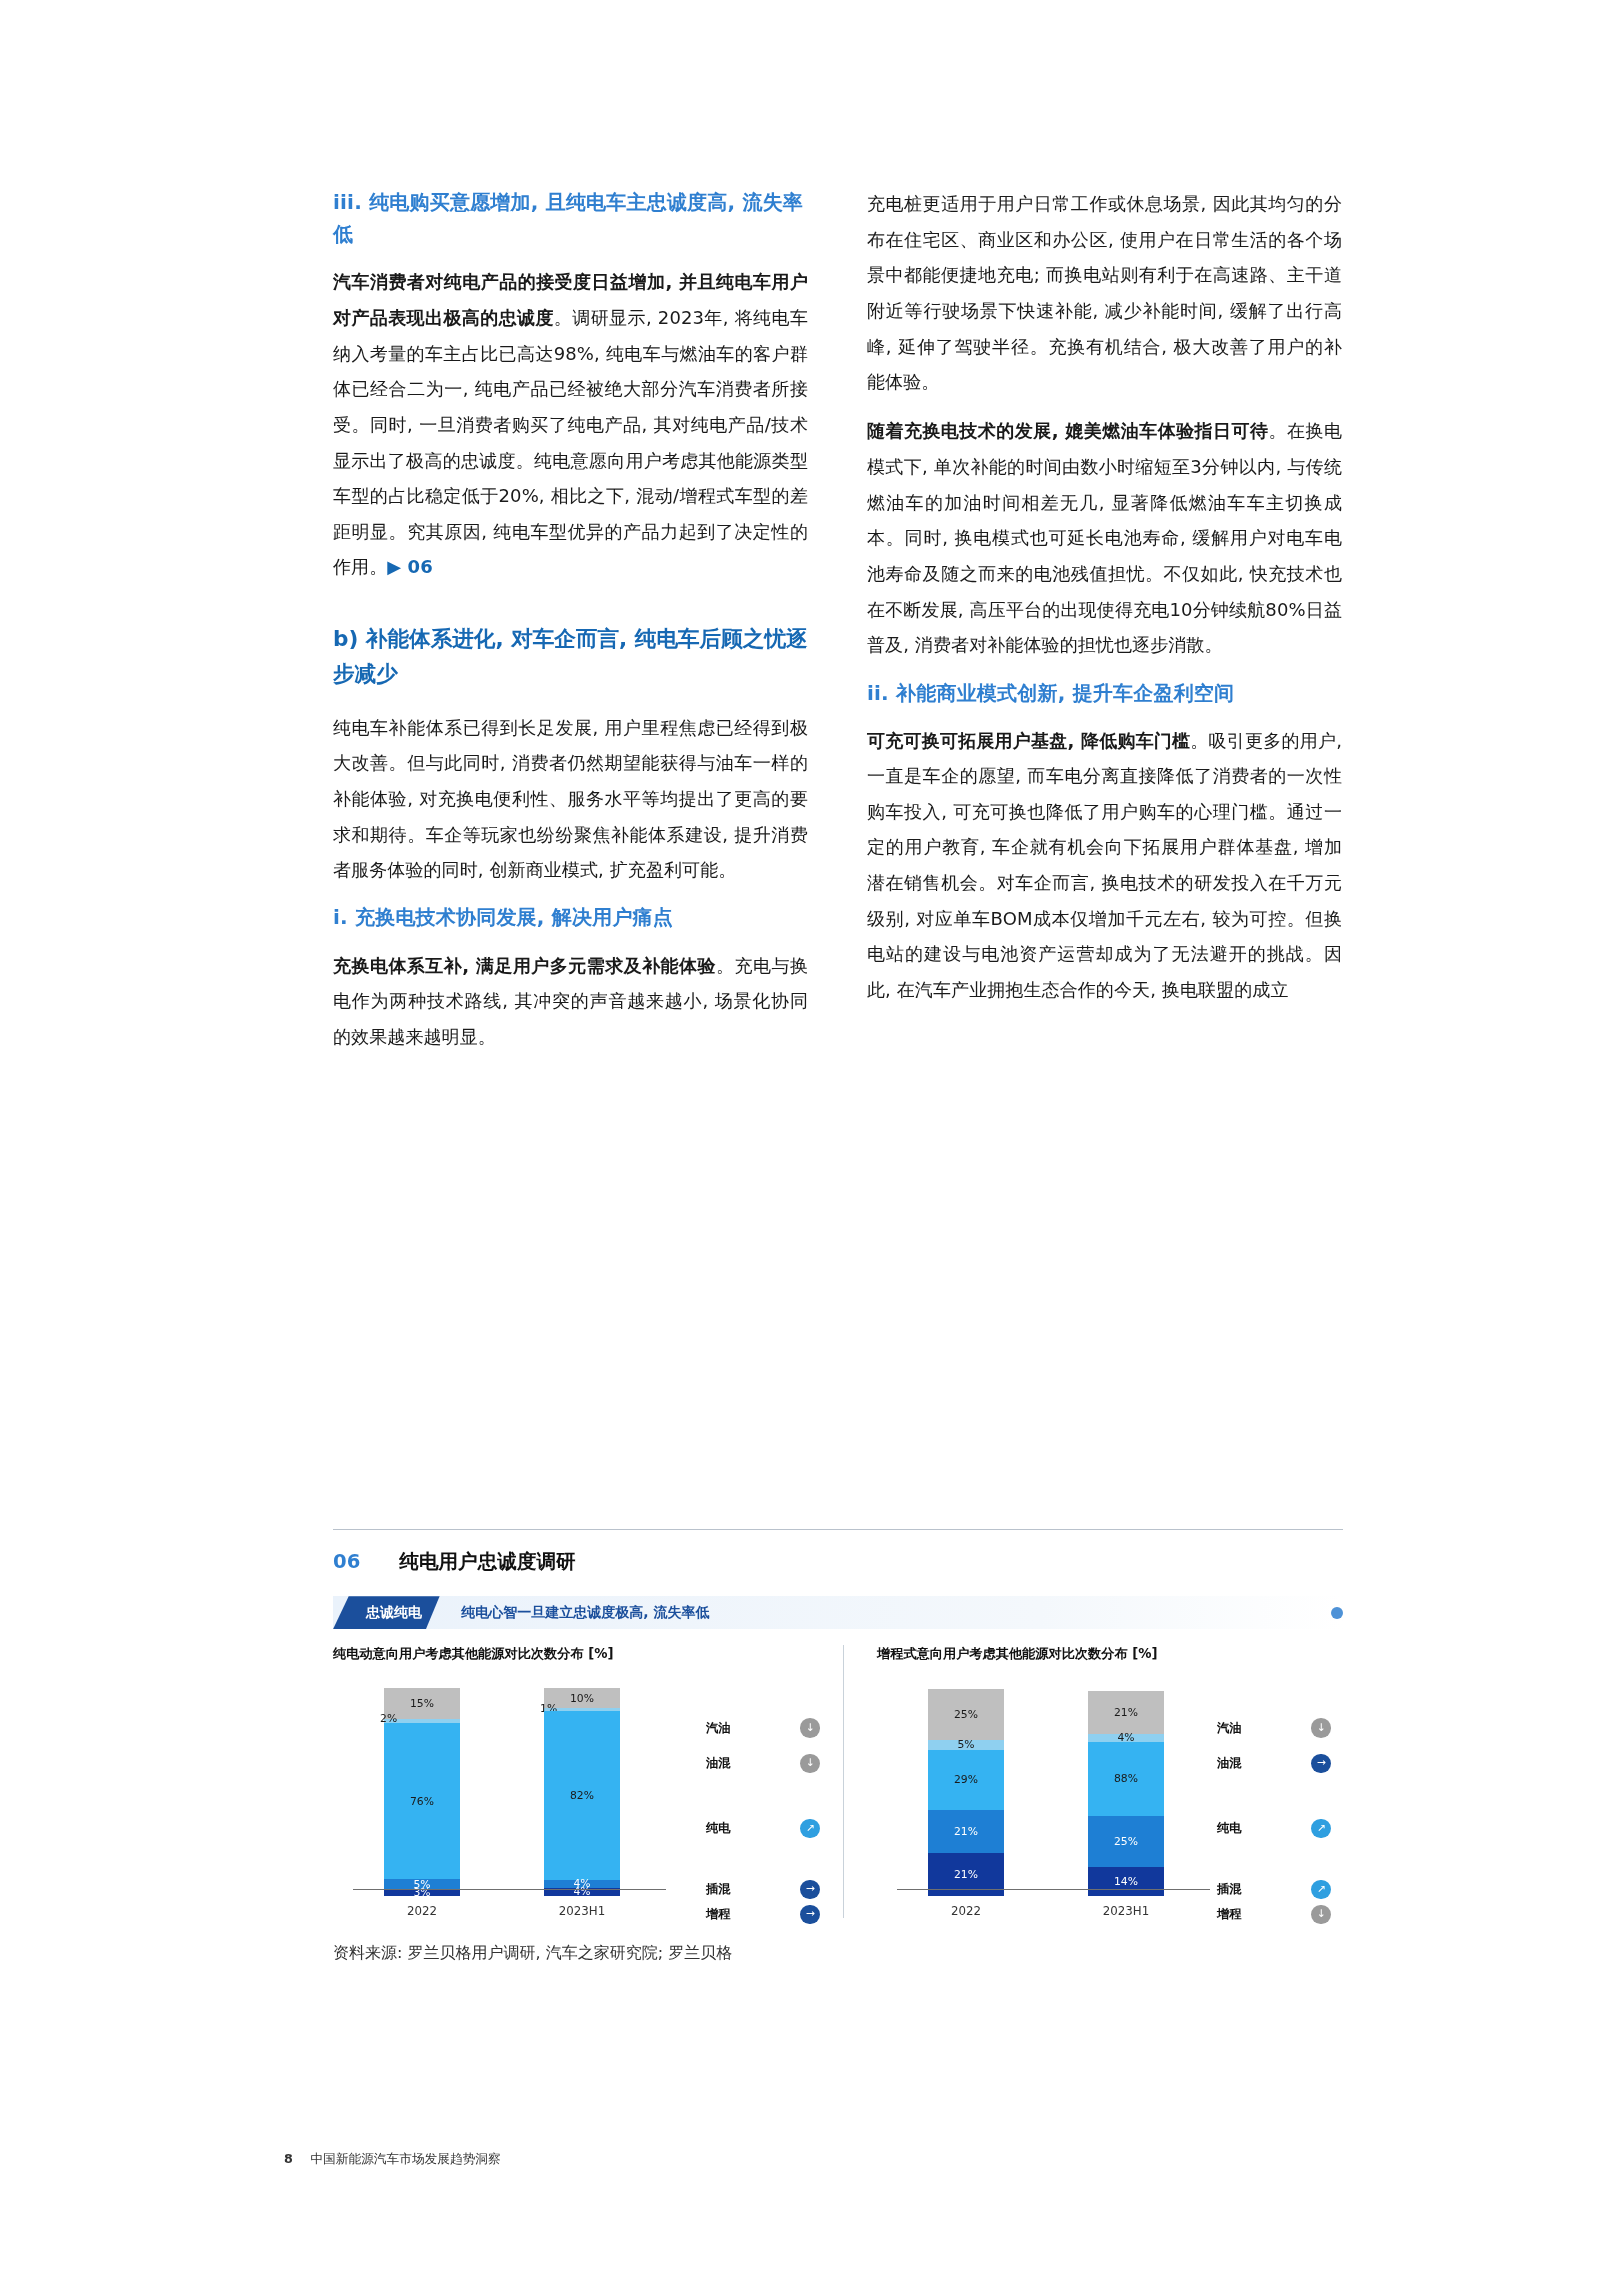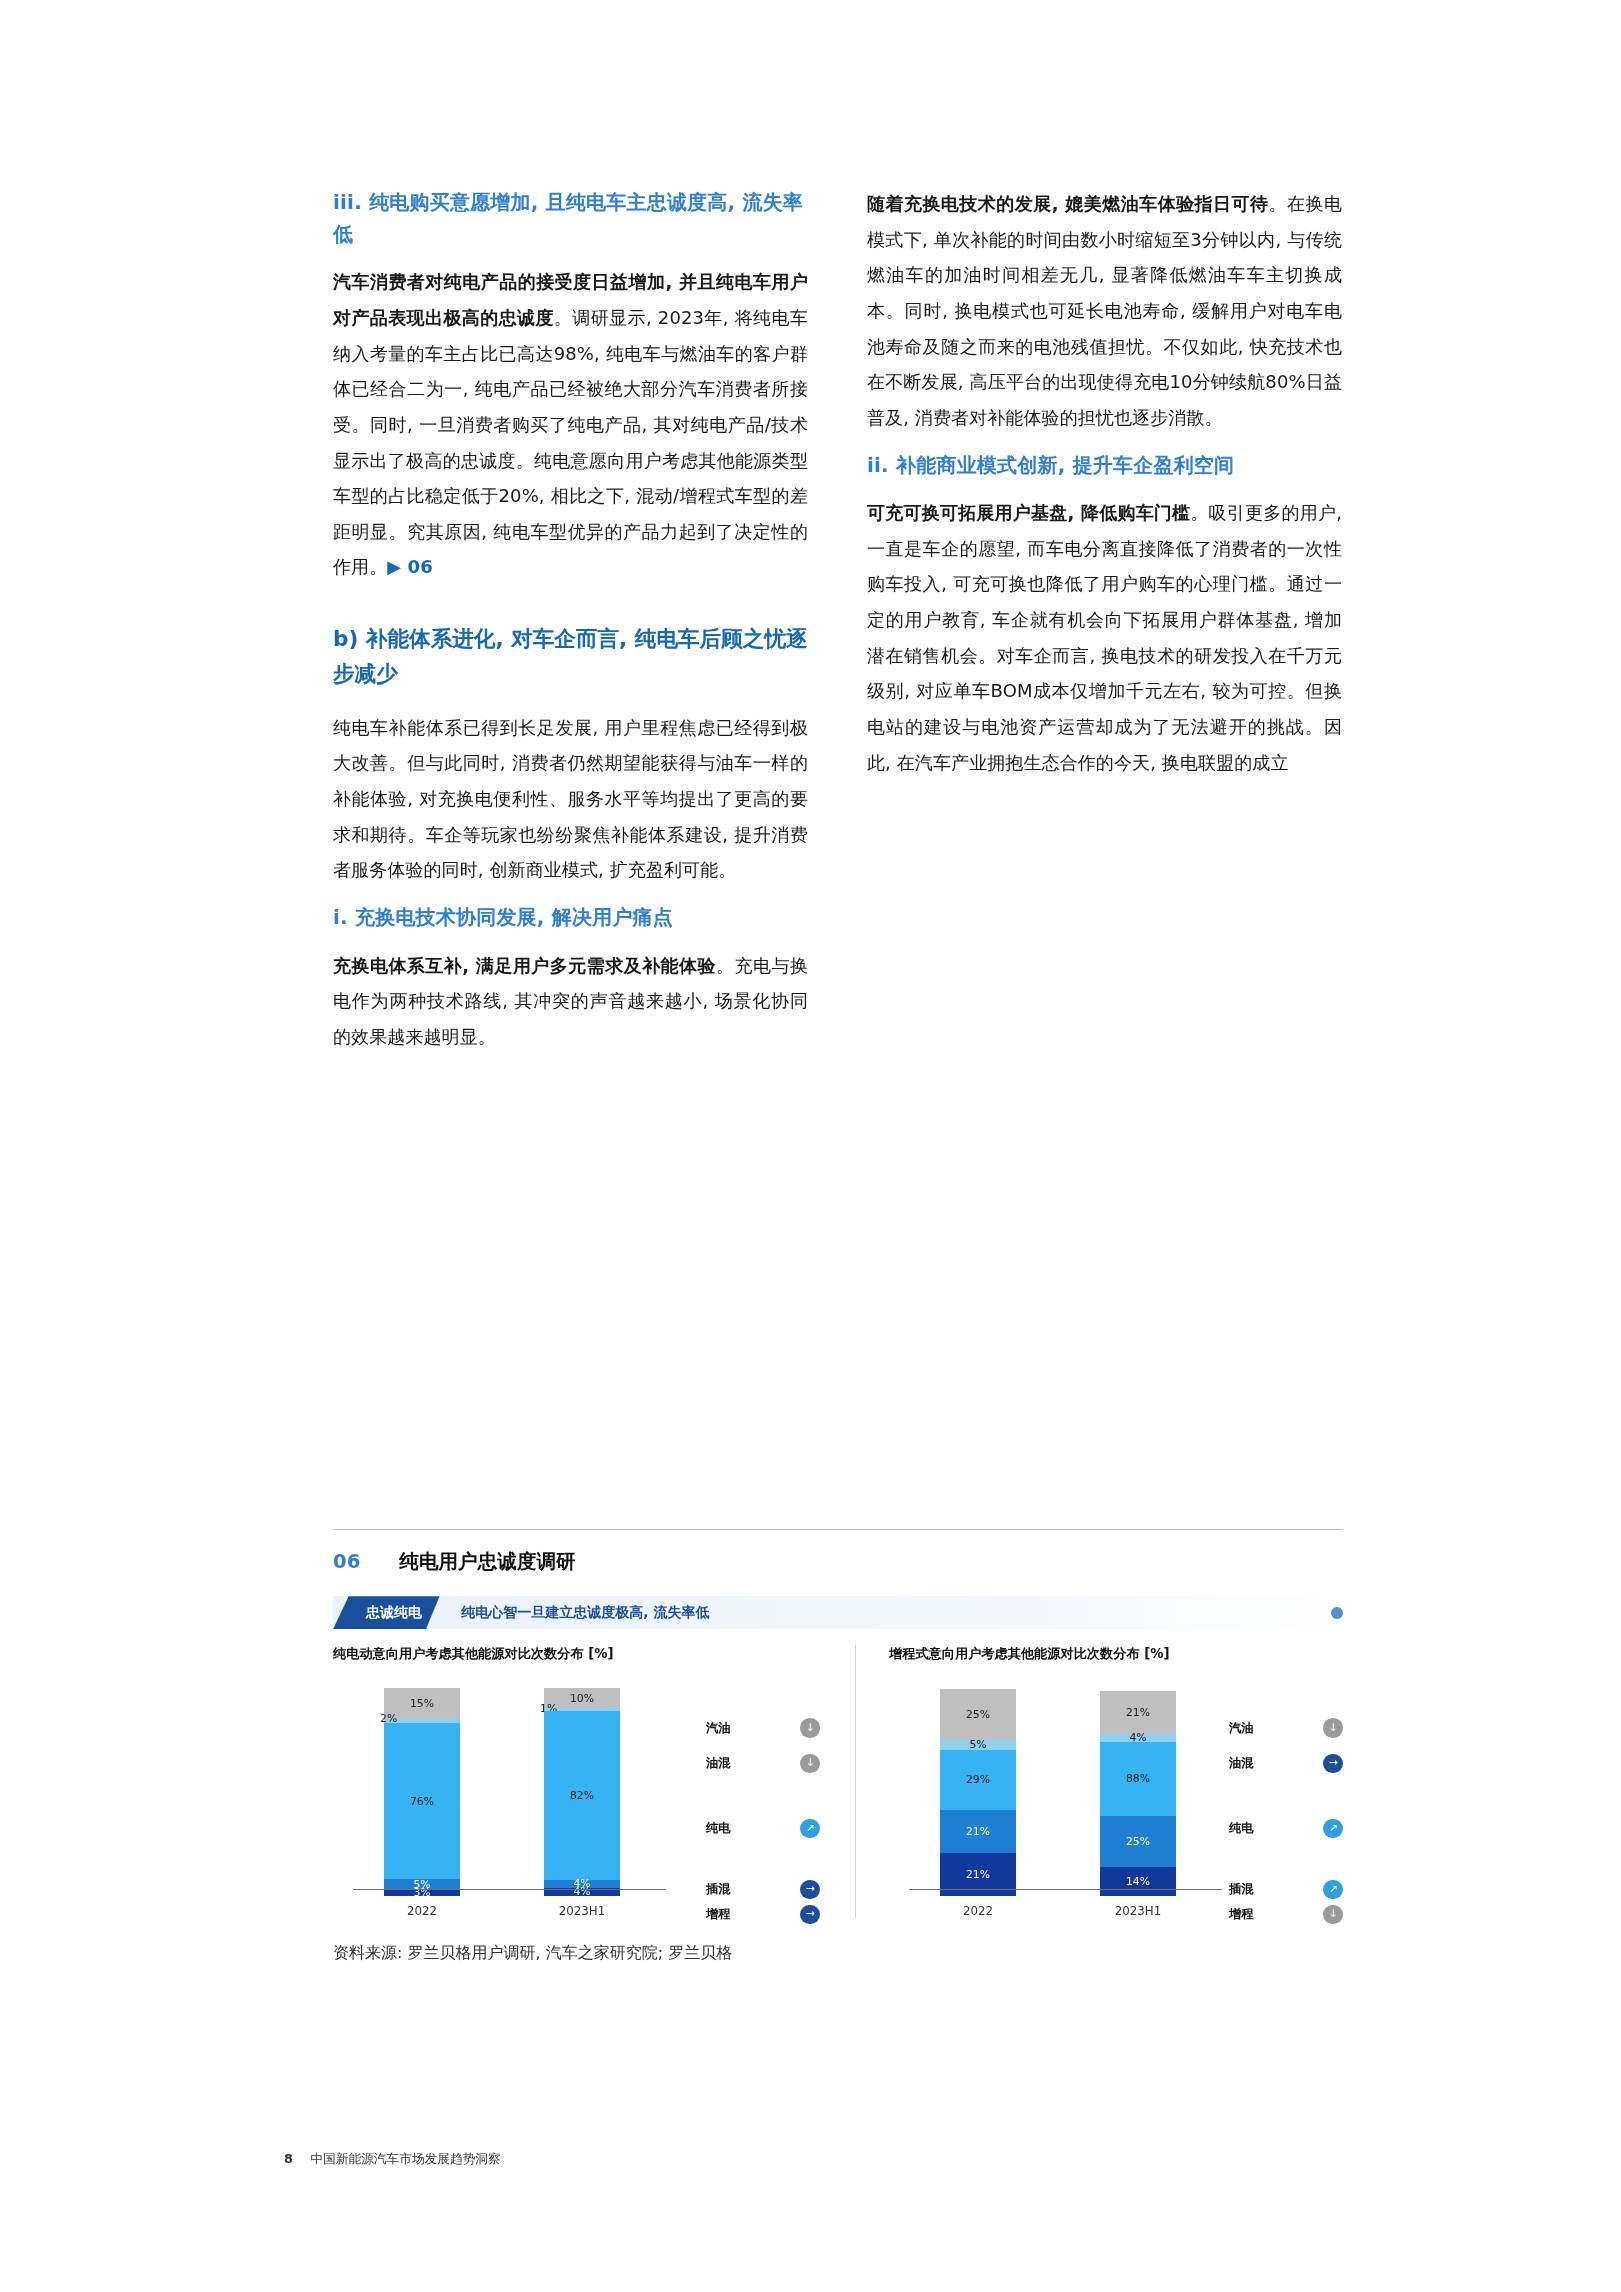--- a/index.html
+++ b/index.html
@@ -96,21 +96,21 @@
     margin-left:21.6px;
   }
   .banner::after{
     content:"";
     position:absolute;right:0;top:10.8px;
     width:11.8px;height:11.8px;border-radius:50%;
     background:#2f7fd0;
     opacity:.85;
   }
 
-  .charts{display:flex;gap:35px;}
+  .charts{display:flex;gap:23px;}
   .chart-card{width:487px;}
   .chart-card.right{border-left:1px solid #c9d2da;padding-left:33px;width:454px;}
   .chart-sub{font-size:13.2px;font-weight:bold;color:#111;margin-bottom:9.8px;}
 
   .plot{
     position:relative;
     height:245px;
     display:flex;
     align-items:flex-end;
     gap:0;
@@ -195,20 +195,21 @@
       <p class="body"><b>汽车消费者对纯电产品的接受度日益增加, 并且纯电车用户对产品表现出极高的忠诚度</b><span>。调研显示, 2023年, 将纯电车纳入考量的车主占比已高达98%, 纯电车与燃油车的客户群体已经合二为一, 纯电产品已经被绝大部分汽车消费者所接受。同时, 一旦消费者购买了纯电产品, 其对纯电产品/技术显示出了极高的忠诚度。纯电意愿向用户考虑其他能源类型车型的占比稳定低于20%, 相比之下, 混动/增程式车型的差距明显。究其原因, 纯电车型优异的产品力起到了决定性的作用。</span><span class="ref">▶ 06</span></p>
 
       <h2 class="head">b) 补能体系进化, 对车企而言, 纯电车后顾之忧逐步减少</h2>
       <p class="body">纯电车补能体系已得到长足发展, 用户里程焦虑已经得到极大改善。但与此同时, 消费者仍然期望能获得与油车一样的补能体验, 对充换电便利性、服务水平等均提出了更高的要求和期待。车企等玩家也纷纷聚焦补能体系建设, 提升消费者服务体验的同时, 创新商业模式, 扩充盈利可能。</p>
 
       <h3 class="sub">i. 充换电技术协同发展, 解决用户痛点</h3>
       <p class="body"><b>充换电体系互补, 满足用户多元需求及补能体验</b><span>。充电与换电作为两种技术路线, 其冲突的声音越来越小, 场景化协同的效果越来越明显。</span></p>
     </div>
 
     <div class="col">
+      <p class="body">充电桩更适用于用户日常工作或休息场景, 因此其均匀的分布在住宅区、商业区和办公区, 使用户在日常生活的各个场景中都能便捷地充电; 而换电站则有利于在高速路、主干道附近等行驶场景下快速补能, 减少补能时间, 缓解了出行高峰, 延伸了驾驶半径。充换有机结合, 极大改善了用户的补能体验。</p>
       <p class="body"><b>随着充换电技术的发展, 媲美燃油车体验指日可待</b><span>。在换电模式下, 单次补能的时间由数小时缩短至3分钟以内, 与传统燃油车的加油时间相差无几, 显著降低燃油车车主切换成本。同时, 换电模式也可延长电池寿命, 缓解用户对电车电池寿命及随之而来的电池残值担忧。不仅如此, 快充技术也在不断发展, 高压平台的出现使得充电10分钟续航80%日益普及, 消费者对补能体验的担忧也逐步消散。</span></p>
 
       <h3 class="sub">ii. 补能商业模式创新, 提升车企盈利空间</h3>
       <p class="body"><b>可充可换可拓展用户基盘, 降低购车门槛</b><span>。吸引更多的用户, 一直是车企的愿望, 而车电分离直接降低了消费者的一次性购车投入, 可充可换也降低了用户购车的心理门槛。通过一定的用户教育, 车企就有机会向下拓展用户群体基盘, 增加潜在销售机会。对车企而言, 换电技术的研发投入在千万元级别, 对应单车BOM成本仅增加千元左右, 较为可控。但换电站的建设与电池资产运营却成为了无法避开的挑战。因此, 在汽车产业拥抱生态合作的今天, 换电联盟的成立</span></p>
     </div>
   </div>
 
   <div class="exhibit">
     <div class="ex-rule"></div>
     <div class="ex-title">

